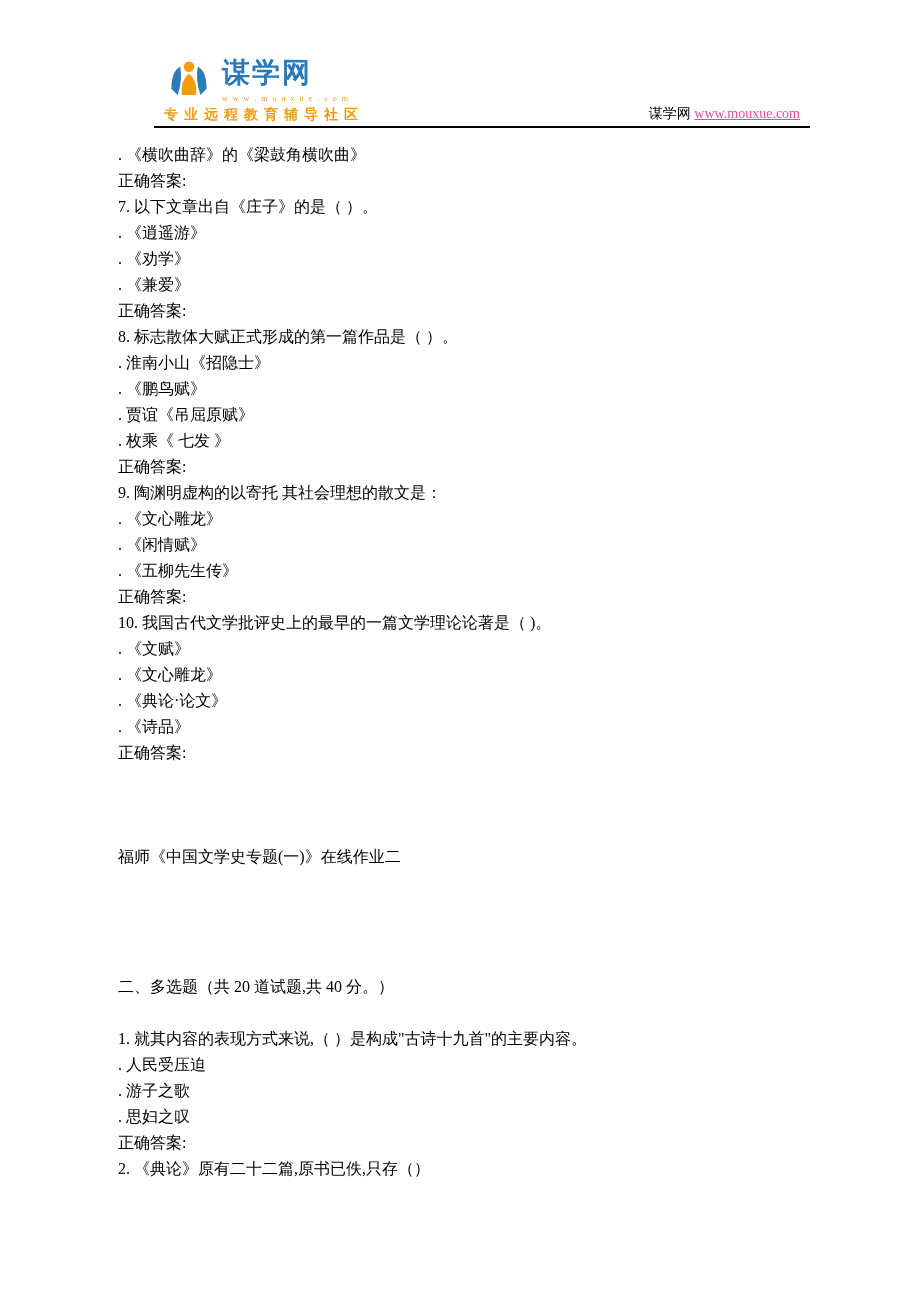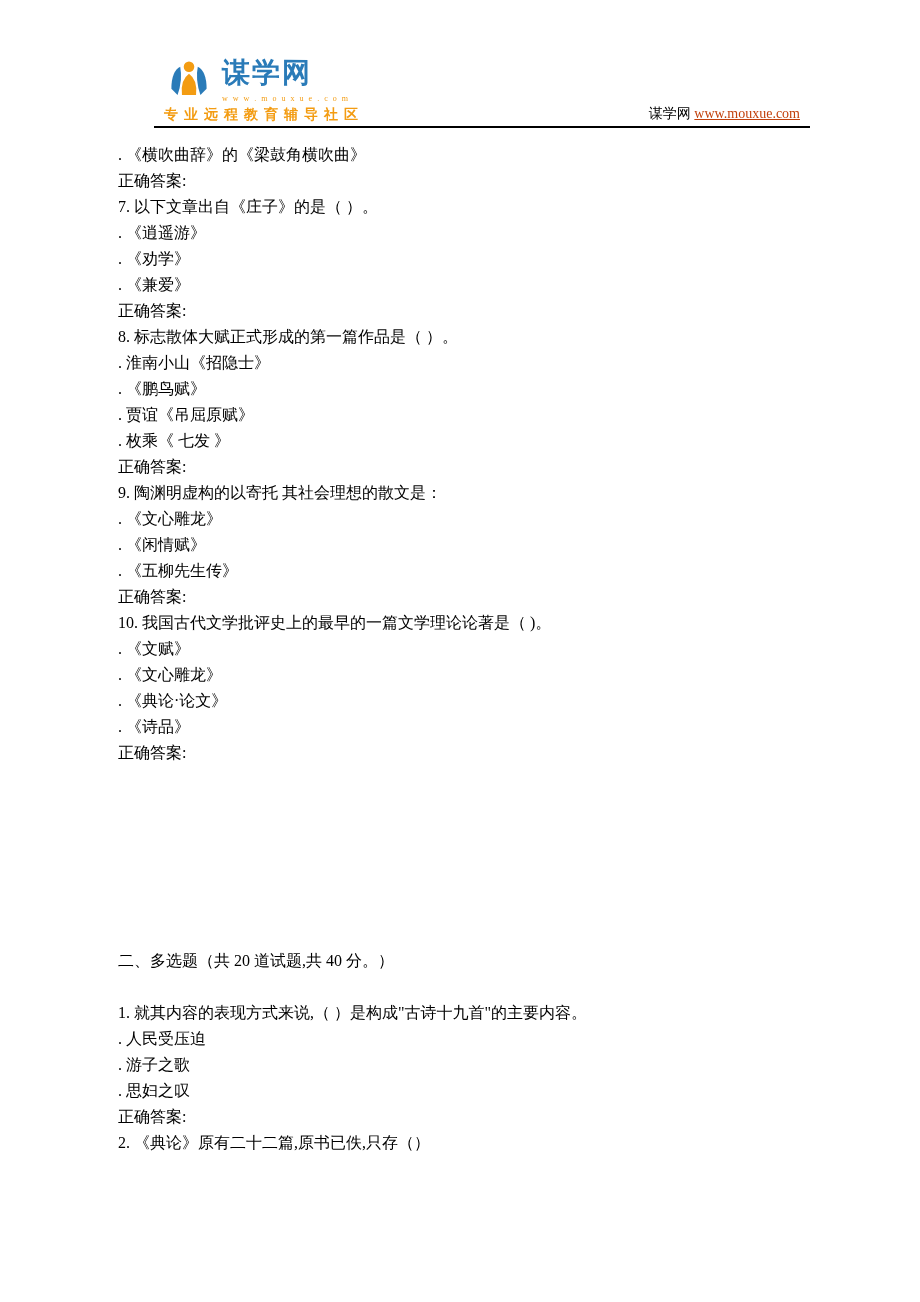--- a/index.html
+++ b/index.html
@@ -75,21 +75,21 @@
     }
     .site-info {
       position: absolute;
       top: 105px;
       right: 120px;
       font-family: "SimSun", serif;
       font-size: 14px;
       color: #000;
     }
     .site-info .url {
-      color: #c2410c;
+      color: #ec4899;
       text-decoration: underline;
     }
     .divider {
       position: absolute;
       top: 126px;
       left: 110px;
       right: 110px;
       height: 1.5px;
       background: #000;
     }
@@ -162,20 +162,21 @@
   <div class="line">正确答案:</div>
   <div class="line">10.   我国古代文学批评史上的最早的一篇文学理论论著是（ )。</div>
   <div class="line">.  《文赋》</div>
   <div class="line">.  《文心雕龙》</div>
   <div class="line">.  《典论·论文》</div>
   <div class="line">.  《诗品》</div>
   <div class="line">正确答案:</div>
   <div class="line"></div>
   <div class="line"></div>
   <div class="line"></div>
+  <div class="line">福师《中国文学史专题(一)》在线作业二</div>
   <div class="line"></div>
   <div class="line"></div>
   <div class="line"></div>
   <div class="line"></div>
   <div class="line">二、多选题（共 20 道试题,共 40 分。）</div>
   <div class="line"></div>
   <div class="line">1.   就其内容的表现方式来说,（ ）是构成"古诗十九首"的主要内容。</div>
   <div class="line">.  人民受压迫</div>
   <div class="line">.  游子之歌</div>
   <div class="line">.  思妇之叹</div>

